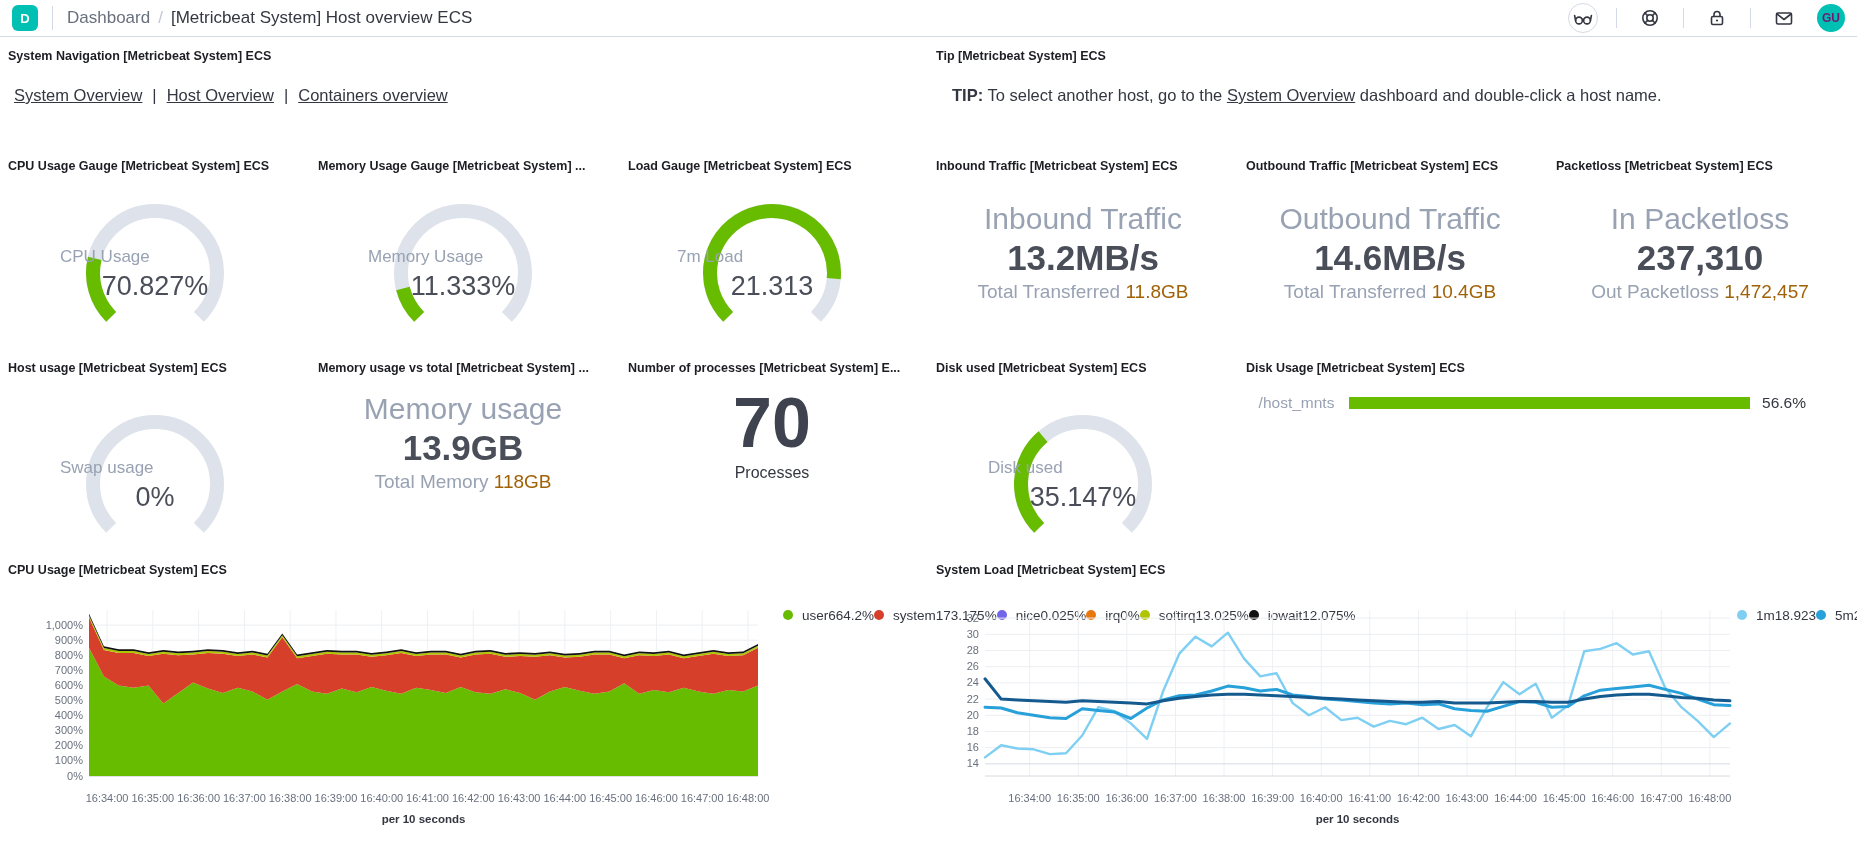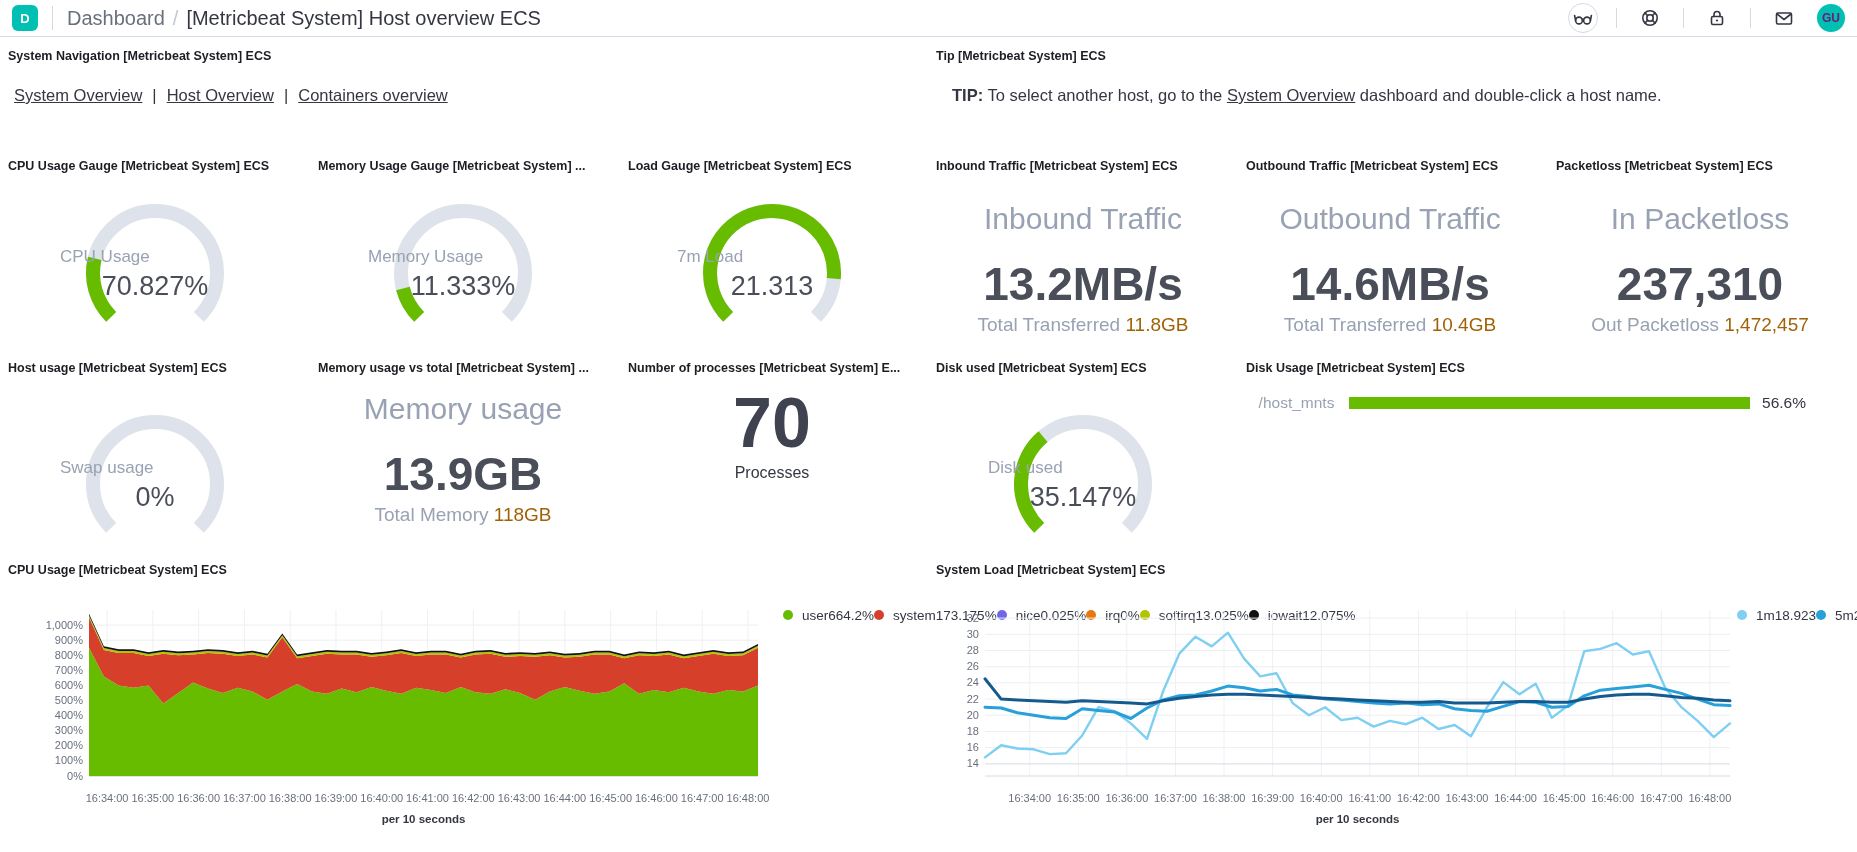--- a/index.html
+++ b/index.html
@@ -8,21 +8,21 @@
     position:relative; width:1857px; height:852px; overflow:hidden;
     font-family:"Liberation Sans", sans-serif; background:#fff; color:#343741;
   }
   
   .navbar { position:absolute; left:0; top:0; width:1857px; height:37px; background:#fff;
             border-bottom:1px solid #D3DAE6; display:flex; align-items:center; }
   .app-badge { width:26px; height:26px; border-radius:6px; background:#00BFB3; color:#fff;
                font-size:13px; font-weight:bold; display:flex; align-items:center; justify-content:center;
                margin-left:12px; }
   .nav-divider { width:1px; height:24px; background:#D3DAE6; margin:0 14px; }
-  .breadcrumb { display:flex; align-items:center; font-size:20px; }
+  .breadcrumb { display:flex; align-items:center; font-size:17px; }
   .crumb-link { color:#69707D; cursor:pointer; }
   .crumb-sep { color:#C2C8D1; margin:0 8px; }
   .crumb-current { color:#343741; }
   .nav-right { margin-left:auto; display:flex; align-items:center; gap:18px; padding-right:12px; }
   .icon-btn { width:30px; height:30px; display:flex; align-items:center; justify-content:center; cursor:pointer; }
   .glasses-badge { border:1px solid #D3DAE6; border-radius:50%; }
   .icon-sep { width:1px; height:20px; background:#D3DAE6; }
   .avatar { width:28px; height:28px; border-radius:50%; background:#00BFB3; color:#701a75; font-size:12px;
             font-weight:bold; display:flex; align-items:center; justify-content:center; cursor:pointer; }
   svg.glyph { stroke:#343741; fill:none; stroke-width:1.6; stroke-linecap:round; stroke-linejoin:round; }
@@ -38,21 +38,21 @@
 
   .gauge-box { position:absolute; width:190px; height:170px; }
   .gauge-box svg { position:absolute; left:0; top:0; }
   .gauge-label { position:absolute; left:0; top:60px; width:100%; text-align:left;
                  font-size:17px; color:#98A2B3; }
   .gauge-value { position:absolute; left:0; top:84px; width:100%; text-align:center;
                  font-size:27px; color:#4A4E59; }
 
   .metric-box { position:absolute; width:310px; text-align:center; }
   .metric-label { font-size:30px; color:#98A2B3; line-height:1.15; }
-  .metric-value { font-size:46px; font-weight:bold; color:#4A4E59; line-height:1.2;margin-top:20px; }
+  .metric-value { font-size:35px; font-weight:bold; color:#4A4E59; line-height:1.2; }
   .metric-sub { font-size:19px; color:#98A2B3; margin-top:2px; }
   .metric-sub .sub-val { color:#a16207; }
   .proc-value { font-size:70px; font-weight:bold; color:#3F4350; line-height:1.0; }
   .proc-label { font-size:16px; color:#343741; margin-top:6px; }
 
   .disk-row { position:absolute; left:1246px; top:394px; width:560px; display:flex; align-items:center; }
   .disk-row .dlabel { width:92px; text-align:right; font-size:15.5px; color:#98A2B3; }
   .disk-bar-track { width:417px; height:12px; margin-left:15px; background:transparent; }
   .disk-bar-fill { height:12px; background:#68BC00; }
   .disk-row .dvalue { margin-left:12px; font-size:15.5px; color:#343741; }

